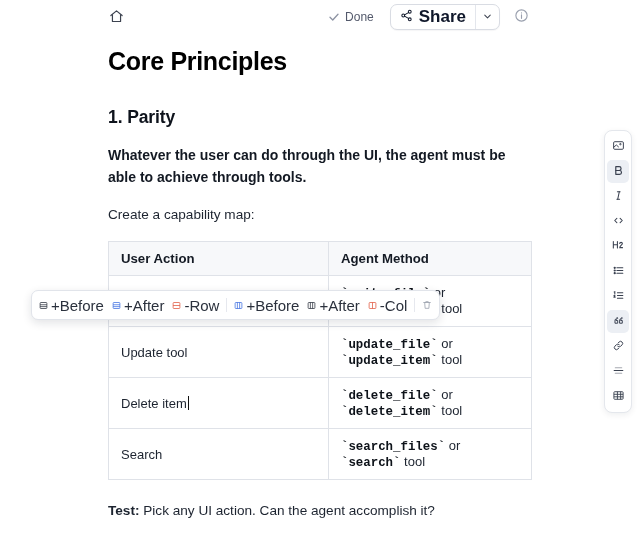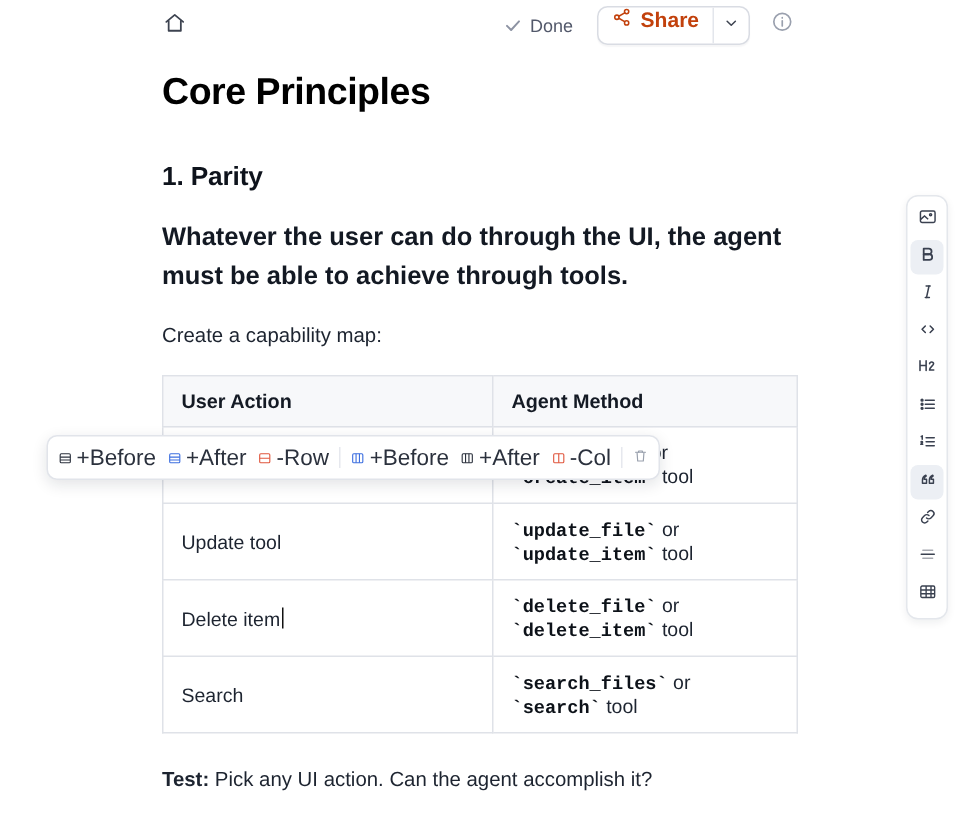--- a/index.html
+++ b/index.html
@@ -51,25 +51,25 @@
     display: flex;
     align-items: stretch;
     border: 1px solid #d9dce3;
     border-radius: 7px;
     background: #fff;
     box-shadow: 0 1px 1px rgba(16,24,40,.04);
     height: 26px;
     overflow: hidden;
   }
   .share-btn {
-    display: flex; gap: 6px;
+    display: flex; align-items: center; gap: 6px;
     padding: 0 9px;
-    font-size: 14px;
+    font-size: 17px;
     font-weight: 600;
-    color: #c2410c;
+    color: #0f172a;
   }
   .share-caret {
     display: flex; align-items: center; justify-content: center;
     width: 24px;
     border-left: 1px solid #e3e6ec;
     color: #3d4350;
   }
   .info-btn {
     width: 22px; height: 22px;
     display: flex; align-items: center; justify-content: center;
@@ -92,21 +92,21 @@
     color: #000000;
   }
   h2.sec {
     font-size: 17.5px;
     font-weight: 700;
     margin: 30px 0 0 0;
     letter-spacing: -0.1px;
     color: #0e131c;
   }
   p.lead {
-    font-size: 17px;
+    font-size: 14px;
     font-weight: 700;
     line-height: 1.52;
     margin: 17px 0 0 0;
     color: #131923;
   }
   p.body {
     font-size: 13.6px;
     line-height: 1.5;
     margin: 17px 0 0 0;
     color: #1d2430;

